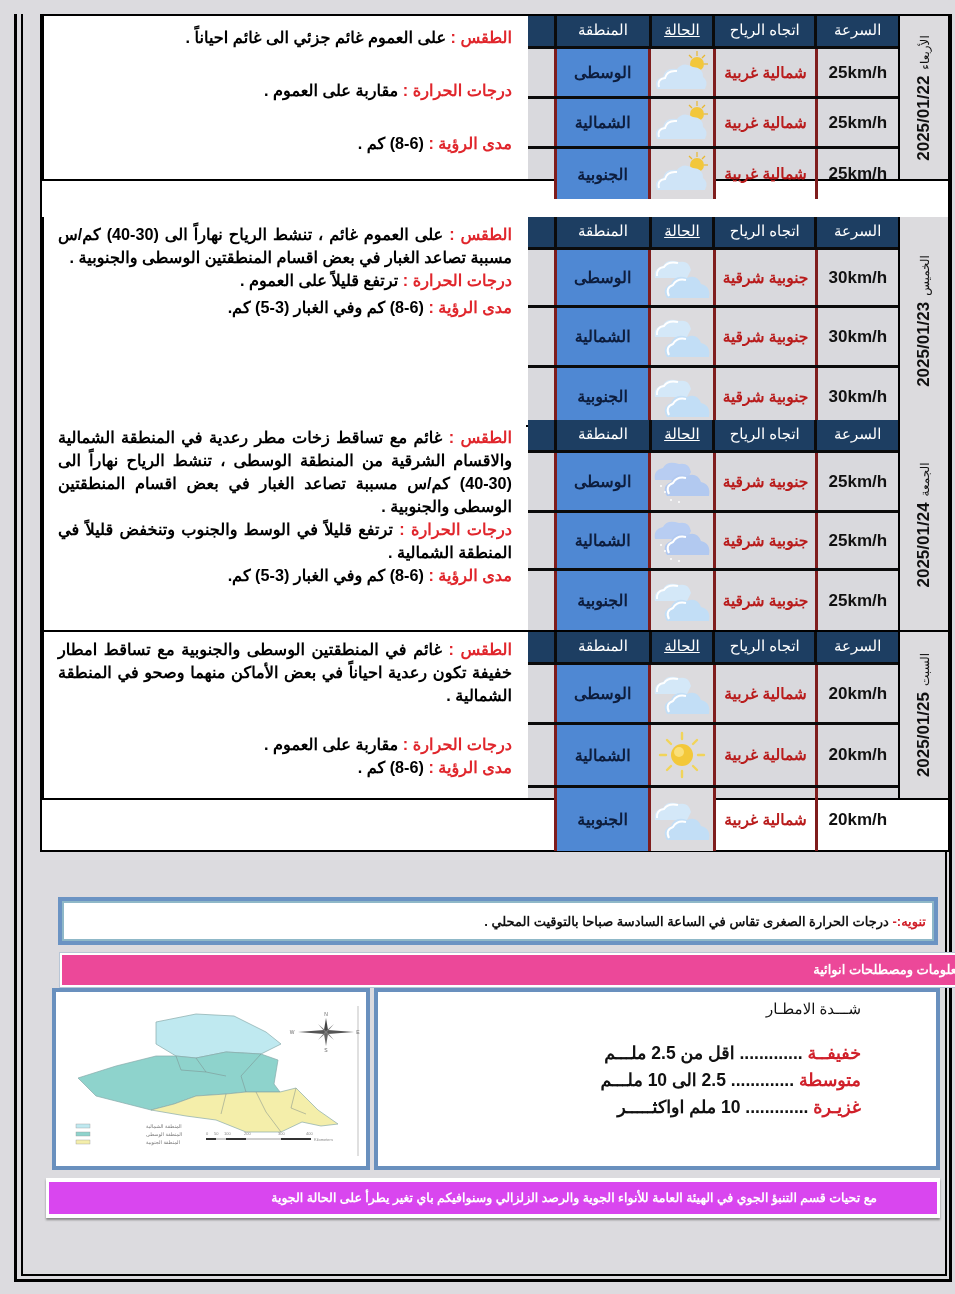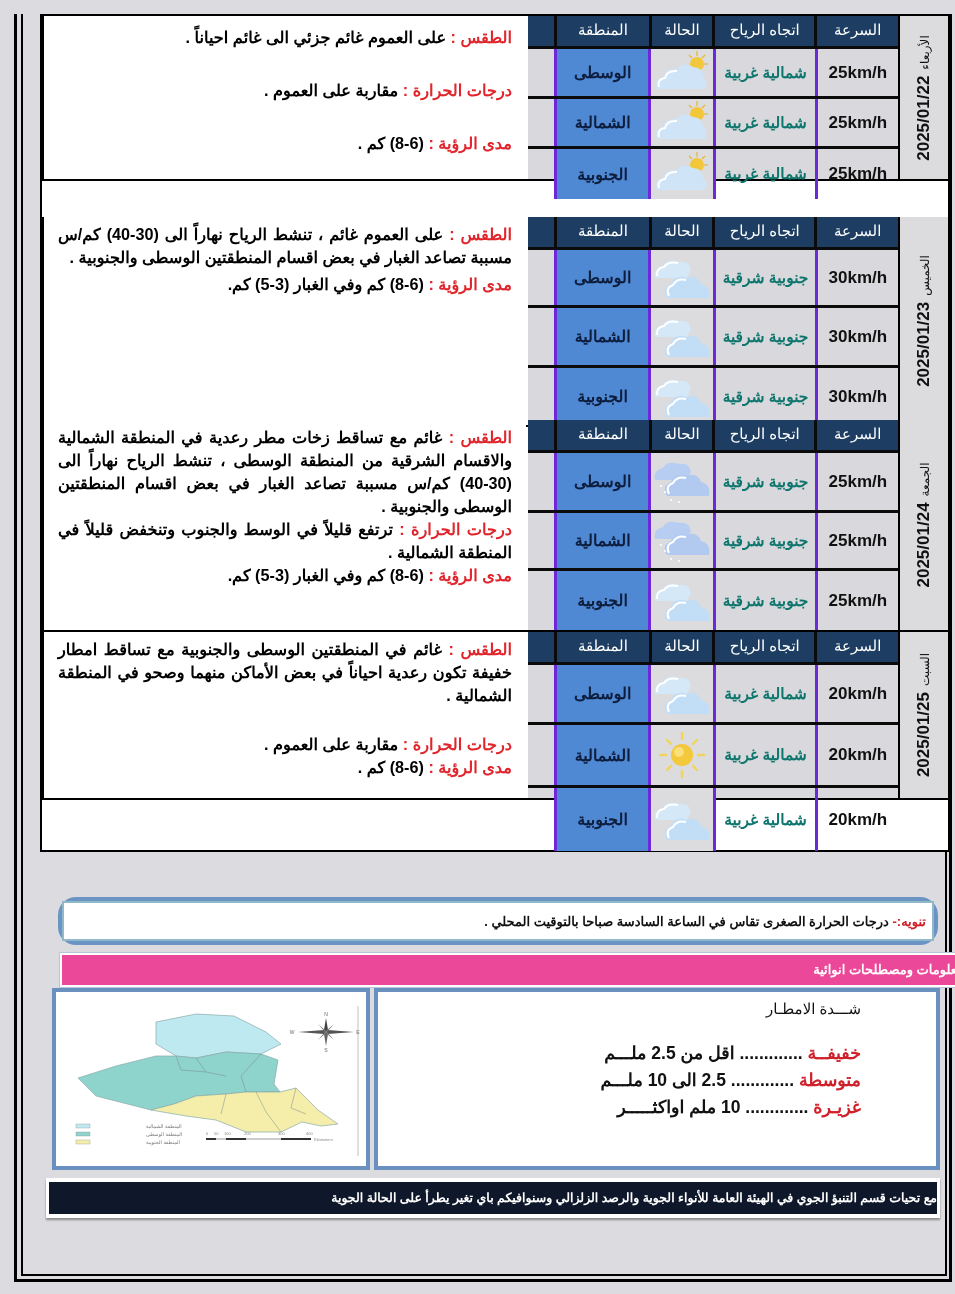--- a/index.html
+++ b/index.html
@@ -18,56 +18,56 @@
   .desc .k { color: #e0262c; }
   .desc p { margin: 0; }
   .desc .gap { height: 40px; }
 
   .day .tbl { position: absolute; left: 486px; top: 0; width: 370px; height: 100%; background: #d9d9dd; }
   .tbl .hdr { display: flex; height: 30px; background: #1d3e62; }
   .tbl .hdr div { color: #fff; font-family: "Liberation Sans", sans-serif; font-size: 15px; text-align: center; line-height: 28px;
                   border-left: 3px solid #0b0b0b; }
   .col-speed { width: 90px; }
   .col-dir { width: 110px; }
-  .col-state { width: 68px; }
+  .col-state { width: 68px; text-decoration: underline; }
   .col-region { width: 102px; margin-left: 26px; }
   .tbl .row { display: flex; border-top: 3px solid #0b0b0b; }
-  .tbl .row div { border-left: 3px solid #6d28d9; display: flex; align-items: center; justify-content: center; }
+  .tbl .row div { border-left: 3px solid #7f1d1d; display: flex; align-items: center; justify-content: center; }
   .tbl .row .c-speed { font-family: "Liberation Sans", sans-serif; font-weight: bold; font-size: 17px; color: #111; direction: ltr; }
-  .tbl .row .c-dir { font-family: "Liberation Sans", sans-serif; font-weight: bold; font-size: 15.5px; color: #0f766e; }
+  .tbl .row .c-dir { font-family: "Liberation Sans", sans-serif; font-weight: bold; font-size: 15.5px; color: #b91c1c; }
   .tbl .row .c-state { background: #dcdbde; }
   .tbl .row .c-region { background: #4f88d3; color: #0d1d3d; font-family: "Liberation Sans", sans-serif; font-weight: bold; font-size: 16px; }
 
   .day .date { position: absolute; right: 0; top: 0; width: 50px; height: 100%; background: #dcdbde; border-left: 2px solid #000; }
   .date .vert { position: absolute; left: 50%; top: 50%; transform: translate(-50%, -50%) rotate(-90deg); white-space: nowrap;
                 font-family: "Liberation Sans", sans-serif; font-weight: bold; font-size: 17px; color: #111; direction: ltr; }
   .date .vert .dn { font-weight: normal; font-size: 12px; margin-left: 6px; direction: rtl; unicode-bidi: embed; }
 
   .icon svg { display: block; }
 
-  .note-box { position: absolute; left: 58px; top: 897px; width: 880px; height: 48px; background: #6b93c3; padding: 4px; border-radius: 18px; }
+  .note-box { position: absolute; left: 58px; top: 897px; width: 880px; height: 48px; background: #6b93c3; padding: 4px; }
   .note-box .inner { width: 100%; height: 100%; background: #fff; border: 2px solid #8fb8c8; padding: 0 6px; font-family: "Liberation Sans", sans-serif;
                      font-size: 13px; font-weight: bold; line-height: 38px; color: #111; }
   .note-box .lbl { color: #d0202a; }
 
   .info-bar { position: absolute; left: 60px; top: 953px; width: 912px; height: 34px; background: #ec4899; border: 2px solid #fff; outline: 1px solid #b8c6d6;
               color: #fff; font-family: "Liberation Sans", sans-serif; font-weight: bold; font-size: 13px; line-height: 30px; padding: 0 6px; }
 
   .map-box { position: absolute; left: 52px; top: 988px; width: 318px; height: 182px; background: #6990be; padding: 4px; }
   .map-box .inner { width: 100%; height: 100%; background: #fff; position: relative; }
 
   .rain-box { position: absolute; left: 374px; top: 988px; width: 566px; height: 182px; background: #6990be; padding: 4px; }
   .rain-box .inner { width: 100%; height: 100%; background: #fff; position: relative; padding: 8px 75px 0 0; font-family: "Liberation Sans", sans-serif; }
   .rain-title { font-size: 15px; color: #111; letter-spacing: 1px; }
   .rain-list { margin-top: 22px; font-weight: bold; font-size: 17.5px; line-height: 27px; color: #111; }
   .rain-list .lvl { color: #d0202a; }
 
   .footer-bar { position: absolute; left: 46px; top: 1178px; width: 894px; height: 40px; background: #fff; padding: 4px 3px; box-shadow: 0 2px 2px #888; }
-  .footer-bar .inner { width: 100%; height: 100%; background: #0f172a; color: #fff; font-family: "Liberation Sans", sans-serif; font-weight: bold;
-                       font-size: 12.5px; line-height: 32px; }
+  .footer-bar .inner { width: 100%; height: 100%; background: #d946ef; color: #fff; font-family: "Liberation Sans", sans-serif; font-weight: bold;
+                       font-size: 12.5px; line-height: 32px; padding-right: 60px; }
 </style>
 </head>
 <body>
 
 <div class="frame-outer"></div>
 <div class="frame-inner"></div>
 
 <div class="forecast" id="forecast">
     <div class="day" style="top: 0px; height: 165px;">
       <div class="desc" style="padding-top:10px">
@@ -140,20 +140,21 @@
         </div>
       </div>
       <div class="date">
         <div class="vert"><span>2025/01/22</span><span class="dn">الأربعاء</span></div>
       </div>
     </div>
     <div class="day" style="top: 201px; height: 210px;">
       <div class="desc">
         <p><span class="k">الطقس :</span> <span>على العموم غائم ، تنشط الرياح نهاراً الى (30-40) كم/س مسببة تصاعد الغبار في بعض اقسام المنطقتين الوسطى والجنوبية .</span></p>
 
+        <p><span class="k">درجات الحرارة :</span> <span>ترتفع قليلاً على العموم .</span></p>
         <div style="height:4px"></div>
         <p><span class="k">مدى الرؤية :</span> <span>(6-8) كم وفي الغبار (3-5) كم.</span></p>
       </div>
       <div class="tbl">
         <div class="hdr">
           <div class="col-speed">السرعة</div>
           <div class="col-dir">اتجاه الرياح</div>
           <div class="col-state">الحالة</div>
           <div class="col-region">المنطقة</div>
         </div>

